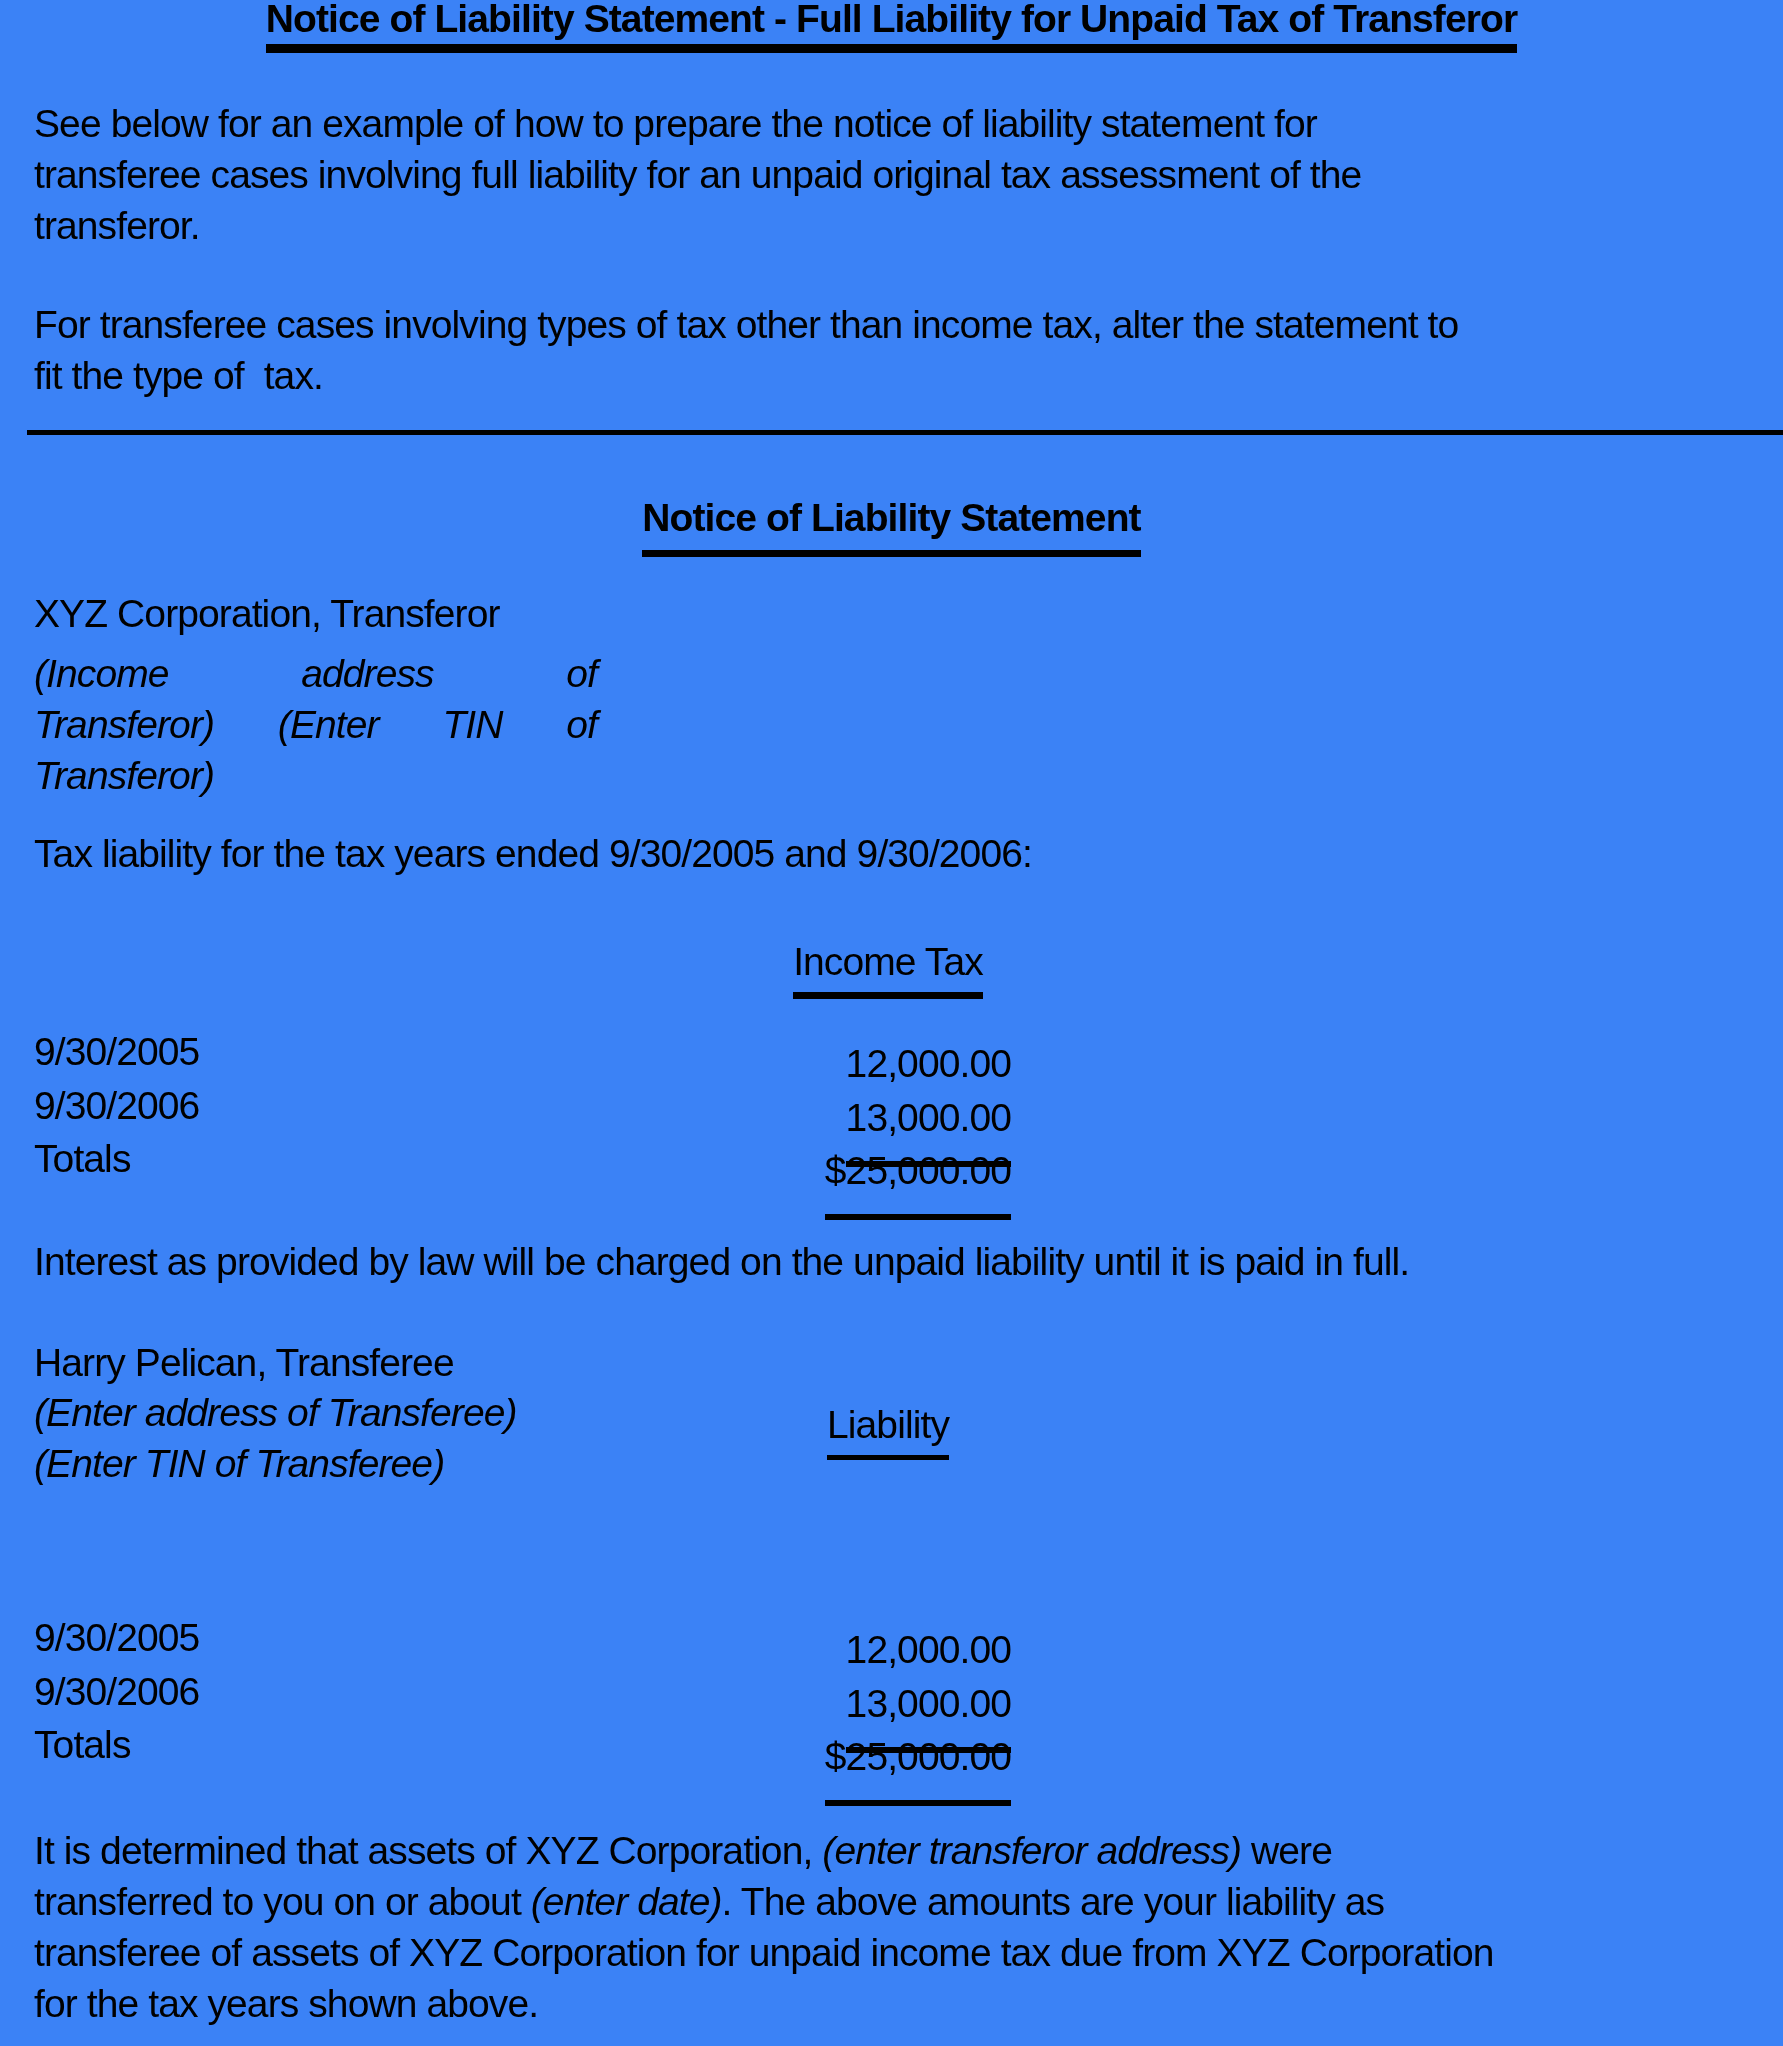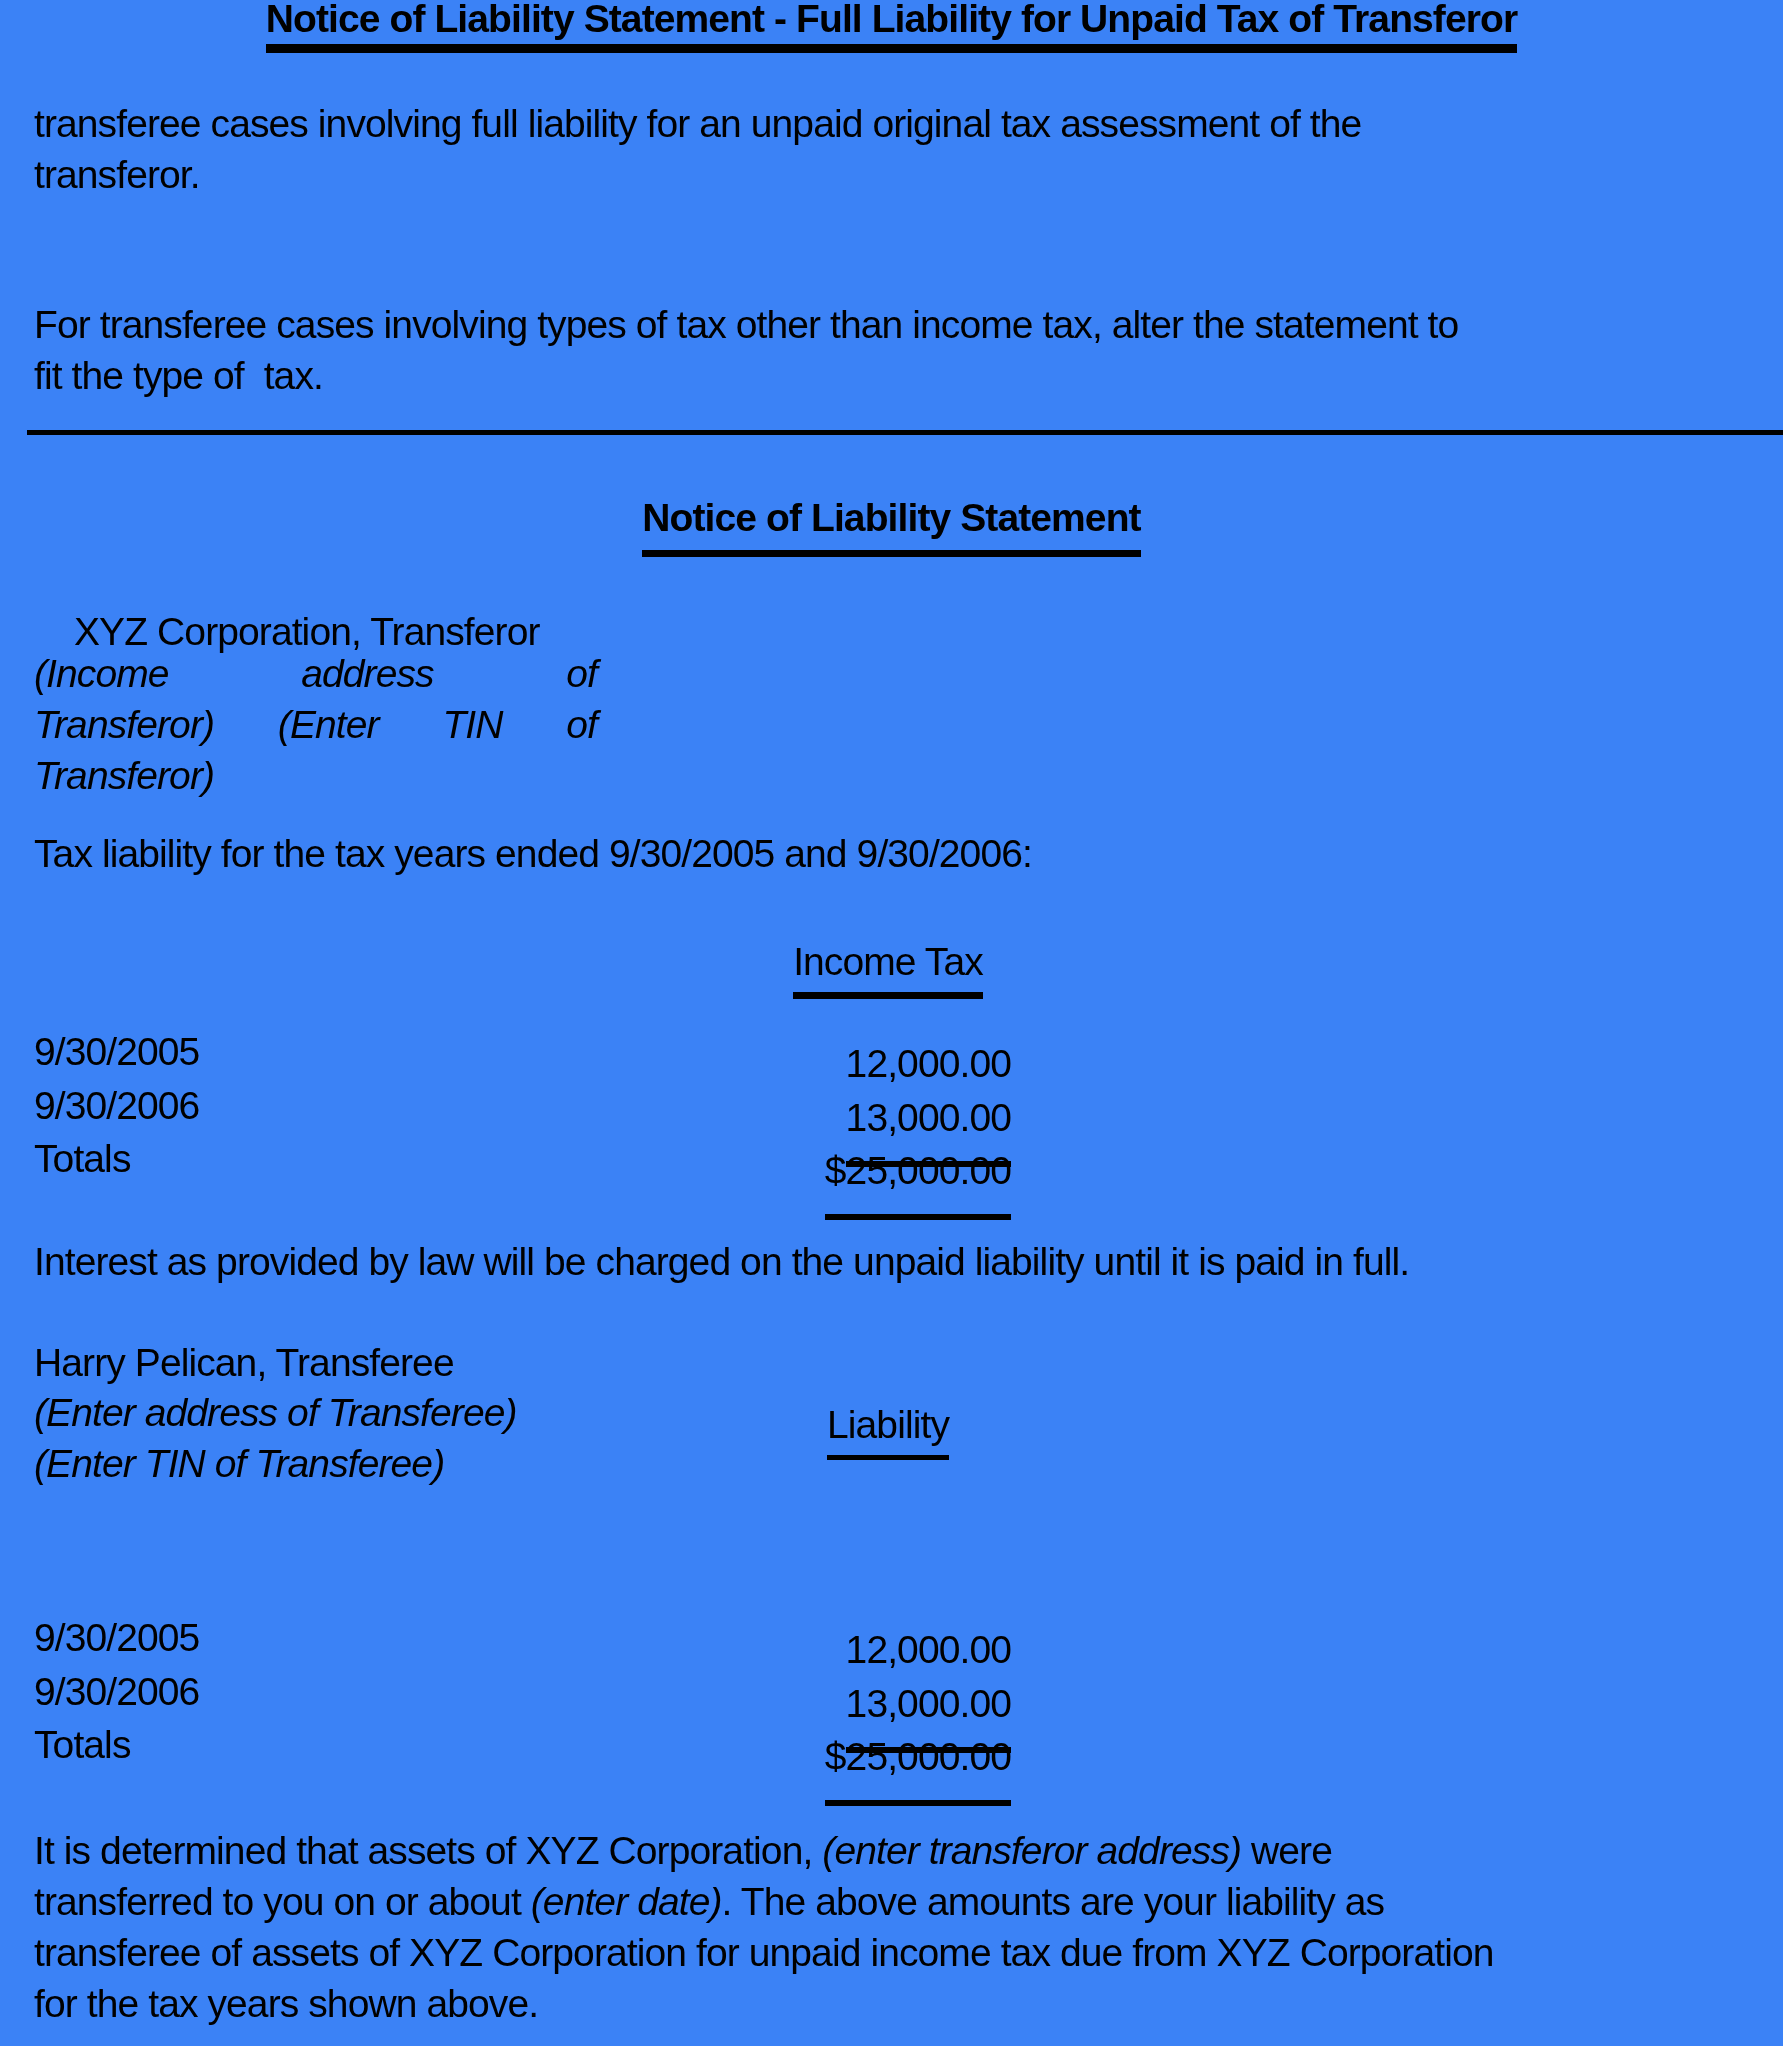--- a/index.html
+++ b/index.html
@@ -35,36 +35,37 @@
 </head>
 <body>
 
 <div class="page">
 
   <div class="abs center bold" style="top:-3.6px; line-height:46px;">
     <span class="title-u">Notice of Liability Statement - Full Liability for Unpaid Tax of Transferor</span>
   </div>
 
   <div class="abs" style="top:98px;">
+    <div class="line">See below for an example of how to prepare the notice of liability statement for</div>
     <div class="line">transferee cases involving full liability for an unpaid original tax assessment of the</div>
     <div class="line">transferor.</div>
   </div>
 
   <div class="abs" style="top:299px;">
     <div class="line">For transferee cases involving types of tax other than income tax, alter the statement to</div>
     <div class="line">fit the type of  tax.</div>
   </div>
 
   <div class="rule"></div>
 
   <div class="abs center bold" style="top:495px; line-height:46px;">
     <span class="head-u">Notice of Liability Statement</span>
   </div>
 
-  <div class="abs line" style="top:606px;margin-left:40px;">XYZ Corporation, Transferor</div>
+  <div class="abs line" style="top:588px;">XYZ Corporation, Transferor</div>
 
   <div class="abs jblock" style="top:648px;">
     <div class="jline">(Income address of</div>
     <div class="jline">Transferor) (Enter TIN of</div>
     <div class="jlast">Transferor)</div>
   </div>
 
   <div class="abs line" style="top:828px;">Tax liability for the tax years ended 9/30/2005 and 9/30/2006:</div>
 
   <div class="amount-col" style="top:940px;">

